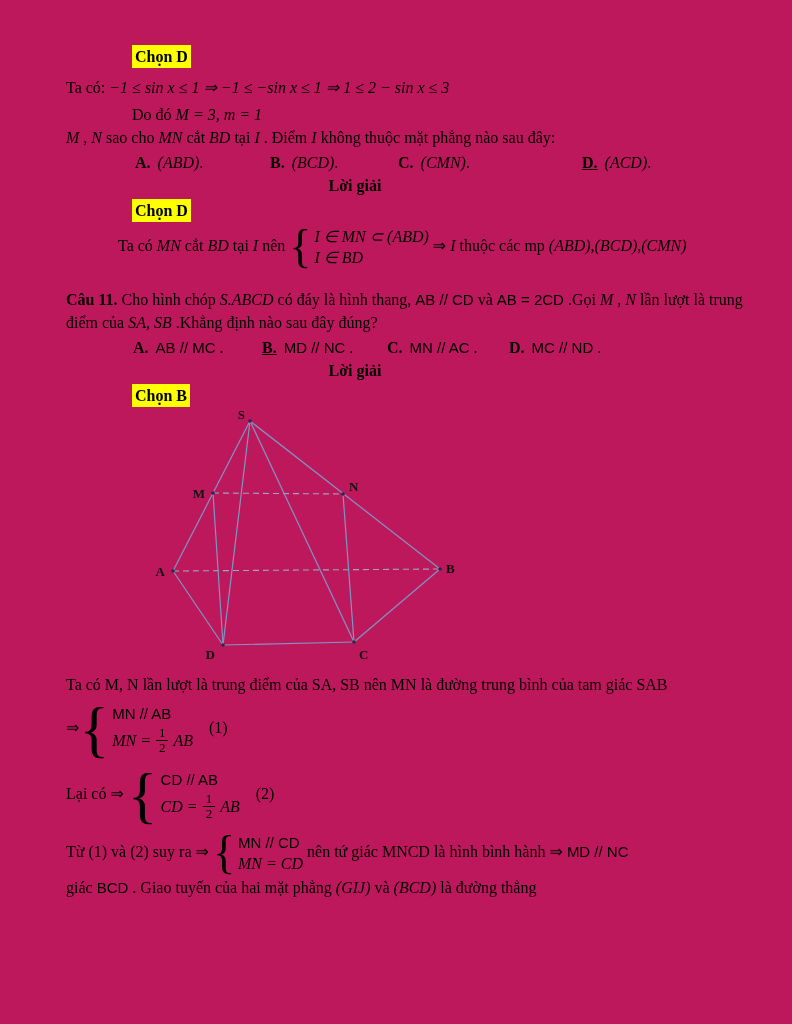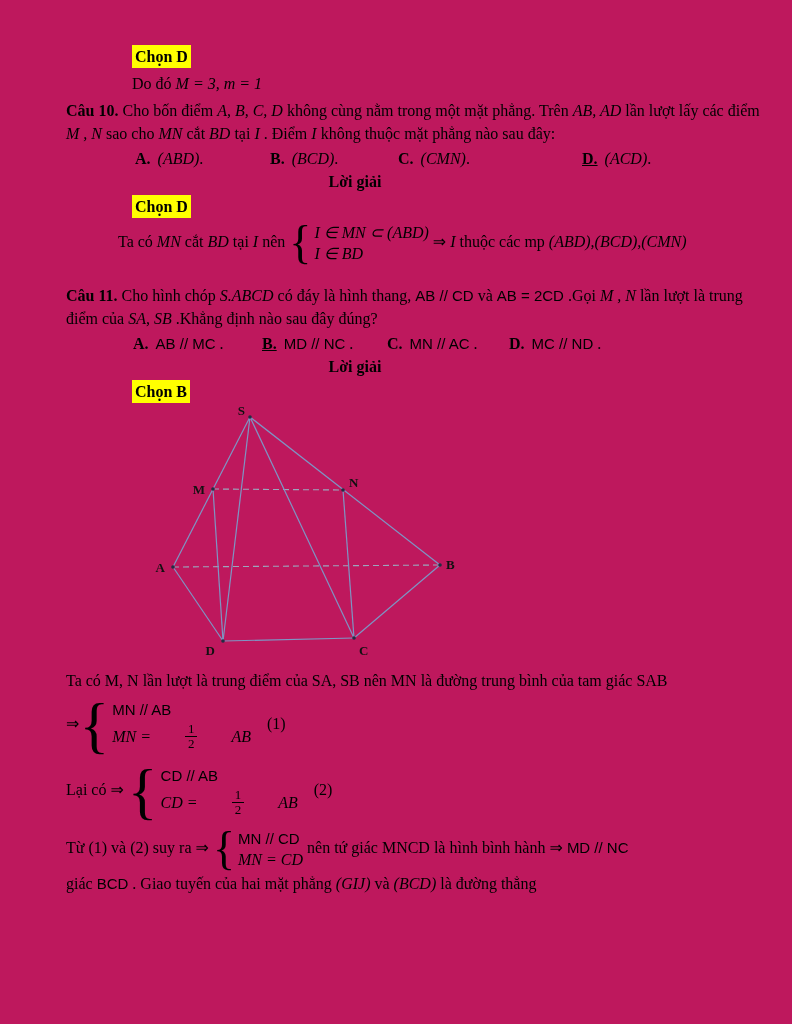--- a/index.html
+++ b/index.html
@@ -27,47 +27,47 @@
   .c10 .cell:nth-child(3){ width:184px; }
   .c11 .cell:nth-child(1){ margin-left:67px; width:129px; }
   .c11 .cell:nth-child(2){ width:125px; }
   .c11 .cell:nth-child(3){ width:122px; }
   .sys { display:inline-flex; align-items:center; vertical-align:middle; }
   .brace { font-family:"Liberation Serif", serif; font-weight:400; line-height:1; }
   .sys-sm .brace { font-size:46px; }
   .sys-lg .brace { font-size:62px; }
   .rows { display:inline-flex; flex-direction:column; justify-content:flex-end; margin-left:3px; }
   .rows > * { line-height:21px; }
-  .r2 { display:inline-flex; align-items:center; line-height:normal; margin-top:2px;gap:29px; }
+  .r2 { display:inline-flex; align-items:center; line-height:normal; margin-top:2px; }
   .frac { display:inline-block; text-align:center; font-size:13px; line-height:14px; vertical-align:middle; margin:0 5px; }
   .frac .fn { display:block; border-bottom:1px solid #000; padding:0 3px; }
   .frac .fd { display:block; }
   .tag { margin-left:16px; }
   .sol10 { margin-left:52px; margin-top:2px; }
   .fig { margin-left:74px; margin-top:2px; }
   .fig text { font-family:"Liberation Serif", serif; font-weight:bold; font-size:13px; fill:#111; }
   .edge { stroke:#7e95c4; stroke-width:1.2; fill:none; }
   .edge-dash { stroke:#9aa7bd; stroke-width:1.1; fill:none; stroke-dasharray:6 4; }
   .dot { fill:#222c44; }
 </style>
 </head>
 <body>
 
 <div class="page">
 
   <div class="ind">
     <span class="hl">Chọn D</span>
   </div>
+  <p class="line mt8">
+    <span>Ta có: </span><span class="mi">−1 ≤ sin x ≤ 1 ⇒ −1 ≤ −sin x ≤ 1 ⇒ 1 ≤ 2 − sin x ≤ 3</span>
+  </p>
   <p class="line ind mt4">
     <span>Do đó </span><span class="mi">M = 3, m = 1</span>
   </p>
 
-  <p class="line mt4">
-    <span class="b">Câu 10.</span><span> Cho bốn điểm </span><span class="mi">A, B, C, D</span><span> không cùng nằm trong một mặt phẳng. Trên </span><span class="mi">AB, AD</span><span> lần lượt lấy các điểm</span>
-  </p>
   <p class="line">
     <span class="mi">M , N</span><span> sao cho </span><span class="mi">MN</span><span> cắt </span><span class="mi">BD</span><span> tại </span><span class="mi">I</span><span> . Điểm </span><span class="mi">I</span><span> không thuộc mặt phẳng nào sau đây:</span>
   </p>
   <div class="choices c10">
     <div class="cell"><span class="cl">A.</span><span class="mi">(ABD)</span><span>.</span></div>
     <div class="cell"><span class="cl">B.</span><span class="mi">(BCD)</span><span>.</span></div>
     <div class="cell"><span class="cl">C.</span><span class="mi">(CMN)</span><span>.</span></div>
     <div class="cell"><span class="cl u">D.</span><span class="mi">(ACD)</span><span>.</span></div>
   </div>
   <div class="center-b">Lời giải</div>

